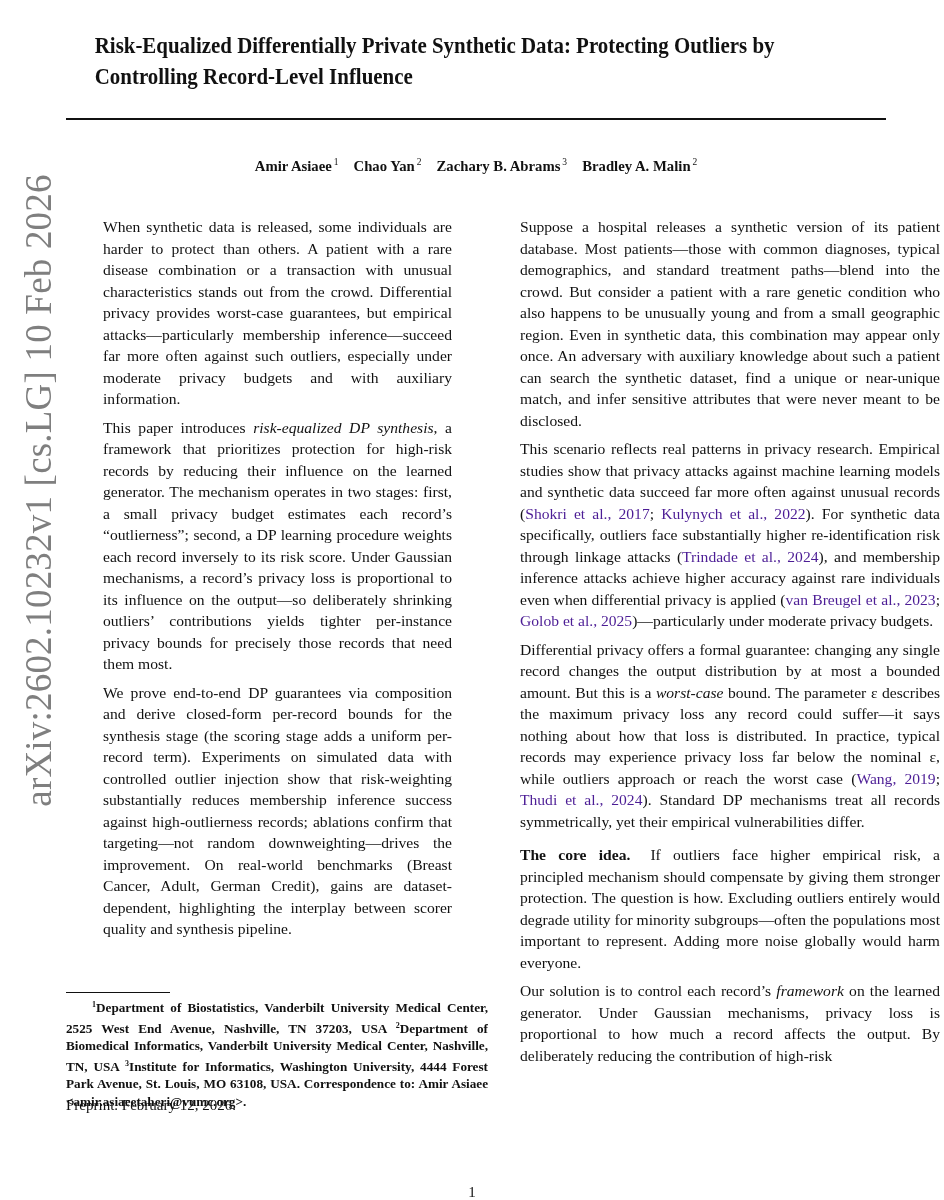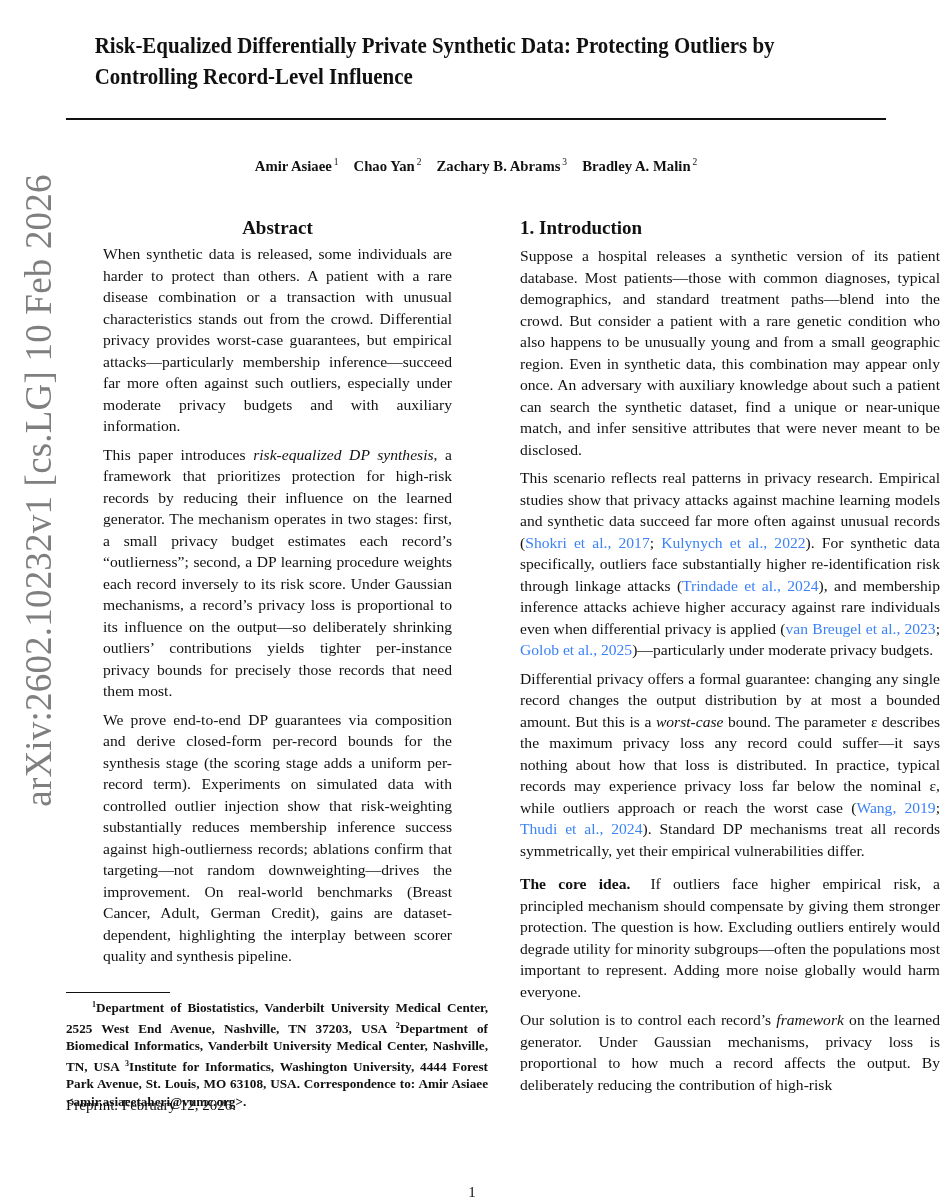--- a/index.html
+++ b/index.html
@@ -93,21 +93,21 @@
     }
     .section-heading {
       font-weight: bold;
       font-size: 19px;
       margin: 0 0 5px 0;
       line-height: 24px;
     }
     p {
       margin: 0 0 7px 0;
     }
-    .cite { color: #3b82f6; }
+    .cite { color: #4c1d95; }
     .run-in { font-weight: bold; margin-right: 20px; }
     .footnote-rule {
       position: absolute;
       left: 66px;
       top: 992px;
       width: 104px;
       height: 1px;
       background: #111;
     }
     .footnote {
@@ -158,35 +158,33 @@
 <div class="rule"></div>
 
 <div class="authors">
   <span class="author"><span>Amir Asiaee</span><sup>1</sup></span>
   <span class="author"><span>Chao Yan</span><sup>2</sup></span>
   <span class="author"><span>Zachary B. Abrams</span><sup>3</sup></span>
   <span class="author"><span>Bradley A. Malin</span><sup>2</sup></span>
 </div>
 
 <div class="col col-left">
-  <h2 class="abstract-heading">Abstract</h2>
   <p>When synthetic data is released, some individu­als are harder to protect than others.  A patient with a rare disease combination or a transaction with unusual characteristics stands out from the crowd. Differential privacy provides worst-case guarantees, but empirical attacks—particularly membership inference—succeed far more often against such outliers, especially under moderate privacy budgets and with auxiliary information.</p>
   <p><span>This paper introduces </span><em>risk-equalized DP synthe­sis</em><span>, a framework that prioritizes protection for high-risk records by reducing their influence on the learned generator. The mechanism operates in two stages: first, a small privacy budget estimates each record’s “outlierness”; second, a DP learning procedure weights each record inversely to its risk score.  Under Gaussian mechanisms, a record’s privacy loss is proportional to its influence on the output—so deliberately shrinking outliers’ contri­butions yields tighter per-instance privacy bounds for precisely those records that need them most.</span></p>
   <p>We prove end-to-end DP guarantees via compo­sition and derive closed-form per-record bounds for the synthesis stage (the scoring stage adds a uniform per-record term). Experiments on simu­lated data with controlled outlier injection show that risk-weighting substantially reduces member­ship inference success against high-outlierness records; ablations confirm that targeting—not ran­dom downweighting—drives the improvement. On real-world benchmarks (Breast Cancer, Adult, German Credit), gains are dataset-dependent, highlighting the interplay between scorer quality and synthesis pipeline.</p>
 </div>
 
 <div class="footnote-rule"></div>
 <div class="footnote">
   <span class="indent"></span><sup>1</sup><span>Department of Biostatistics, Vanderbilt University Med­ical Center, 2525 West End Avenue, Nashville, TN 37203, USA </span><sup>2</sup><span>Department of Biomedical Informatics, Vanderbilt Uni­versity Medical Center, Nashville, TN, USA </span><sup>3</sup><span>Institute for In­formatics, Washington University, 4444 Forest Park Avenue, St. Louis, MO 63108, USA. Correspondence to: Amir Asiaee &lt;amir.asiaeetaheri@vumc.org&gt;.</span>
 </div>
 
 <div class="preprint">Preprint. February 12, 2026.</div>
 
 <div class="col col-right">
-  <h2 class="section-heading">1. Introduction</h2>
   <p>Suppose a hospital releases a synthetic version of its patient database.  Most patients—those with common diagnoses, typical demographics, and standard treatment paths—blend into the crowd.  But consider a patient with a rare genetic condition who also happens to be unusually young and from a small geographic region. Even in synthetic data, this com­bination may appear only once.  An adversary with auxiliary knowledge about such a patient can search the synthetic dataset, find a unique or near-unique match, and infer sensi­tive attributes that were never meant to be disclosed.</p>
   <p><span>This scenario reflects real patterns in privacy research. Em­pirical studies show that privacy attacks against machine learning models and synthetic data succeed far more often against unusual records (</span><a class="cite">Shokri et al., 2017</a><span>; </span><a class="cite">Kulynych et al., 2022</a><span>). For synthetic data specifically, outliers face substan­tially higher re-identification risk through linkage attacks (</span><a class="cite">Trindade et al., 2024</a><span>), and membership inference attacks achieve higher accuracy against rare individuals even when differential privacy is applied (</span><a class="cite">van Breugel et al., 2023</a><span>; </span><a class="cite">Golob et al., 2025</a><span>)—particularly under moderate privacy budgets.</span></p>
   <p><span>Differential privacy offers a formal guarantee:  changing any single record changes the output distribution by at most a bounded amount.  But this is a </span><em>worst-case</em><span> bound.  The parameter ε describes the maximum privacy loss any record could suffer—it says nothing about how that loss is dis­tributed. In practice, typical records may experience privacy loss far below the nominal ε, while outliers approach or reach the worst case (</span><a class="cite">Wang, 2019</a><span>; </span><a class="cite">Thudi et al., 2024</a><span>). Stan­dard DP mechanisms treat all records symmetrically, yet their empirical vulnerabilities differ.</span></p>
   <p style="margin-top:12px;"><span class="run-in">The core idea.</span><span>If outliers face higher empirical risk, a principled mechanism should compensate by giving them stronger protection.  The question is how.  Excluding out­liers entirely would degrade utility for minority subgroups—often the populations most important to represent.  Adding more noise globally would harm everyone.</span></p>
   <p><span>Our solution is to control each record’s </span><em>framework</em><span> on the learned generator.  Under Gaussian mechanisms, privacy loss is proportional to how much a record affects the out­put. By deliberately reducing the contribution of high-risk</span></p>
 </div>
 
 <div class="page-number">1</div>
 
 </body></html>

